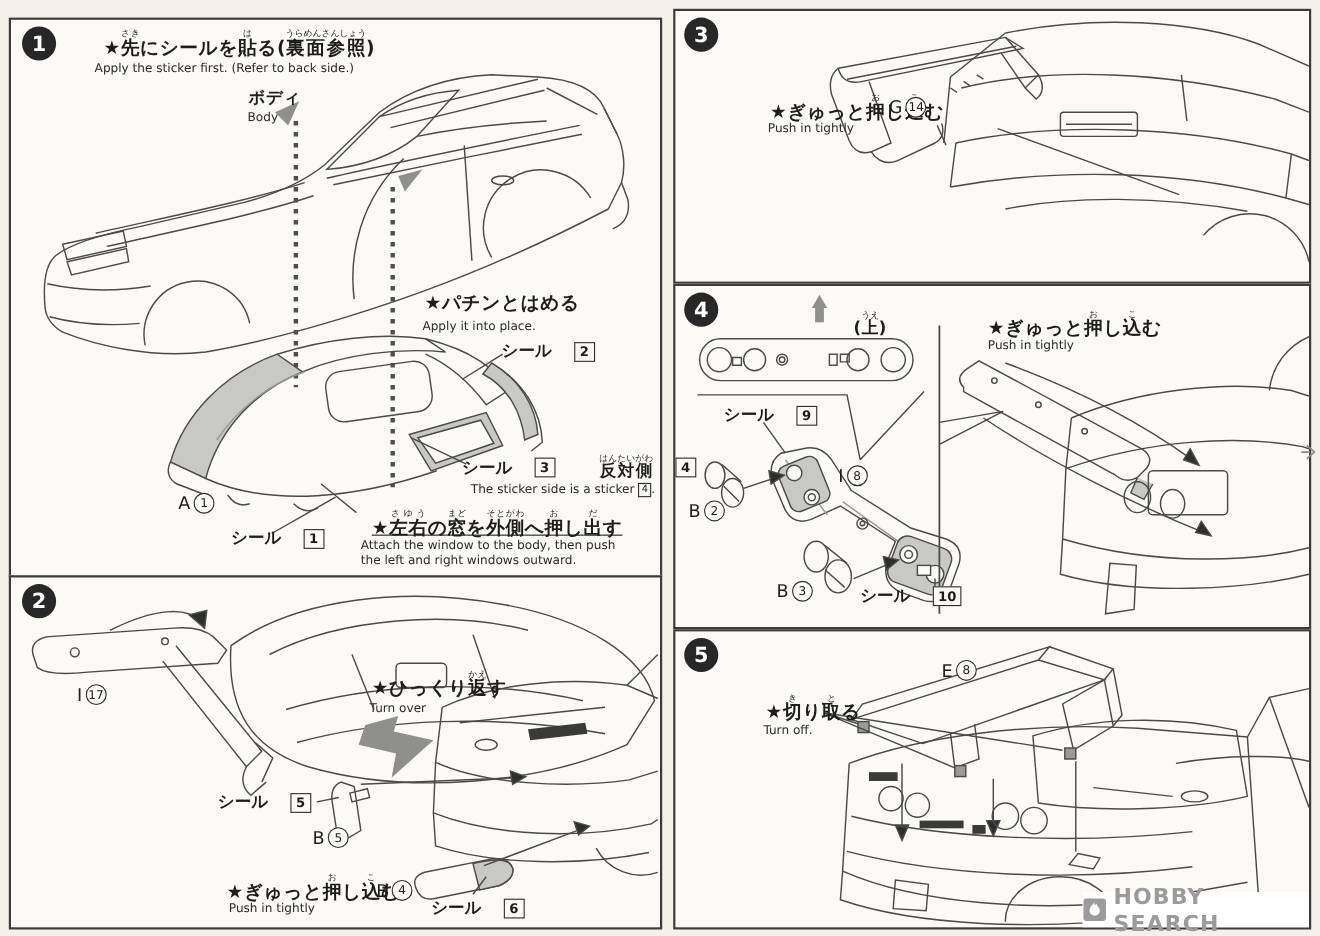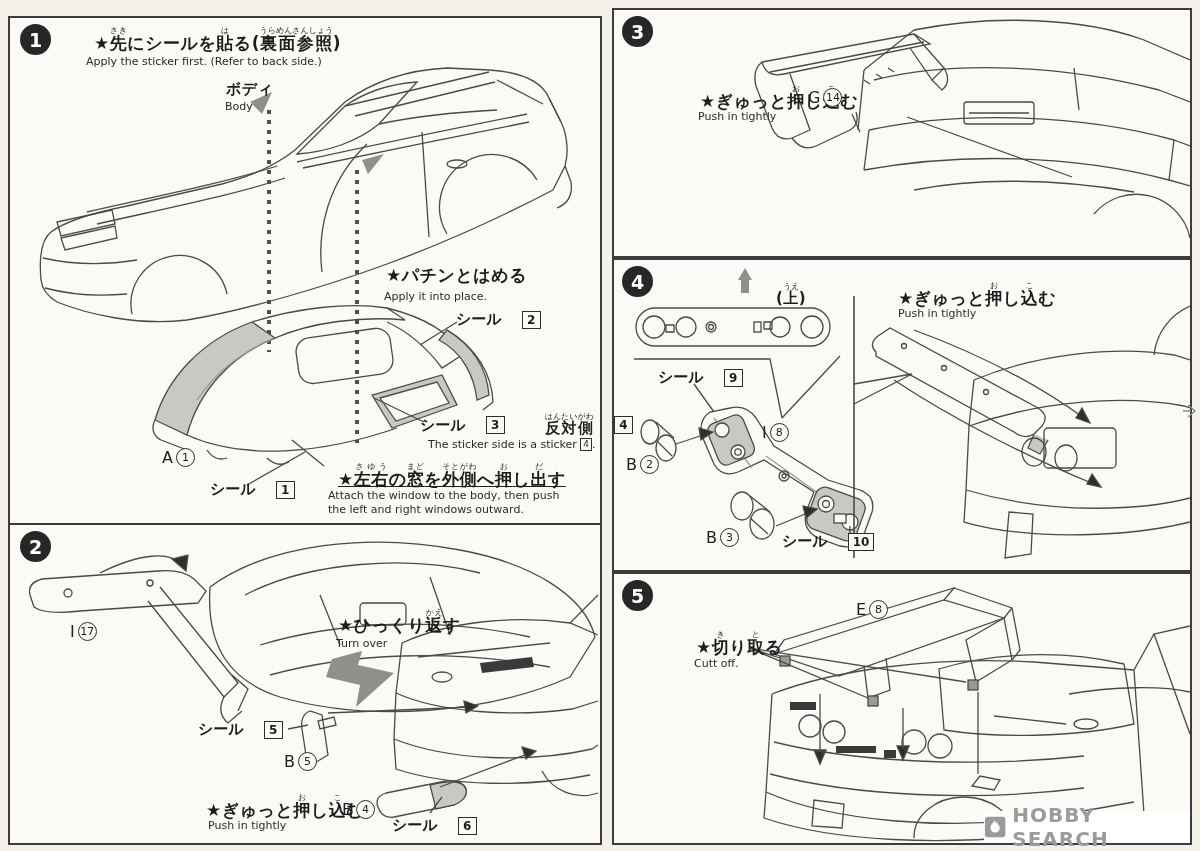--- a/index.html
+++ b/index.html
@@ -416,21 +416,21 @@
   </svg>
 </div>
 <div class="badge" style="left:622px;top:580px;">
     <span>5</span>
   </div>
 <div class="part-label" style="left:856px;top:600px;">
   <span>E</span>
     <span class="pnum">8</span>
 </div>
 <div class="jp-note" style="left:676px;top:630px;">★<ruby>切<rt>き</rt></ruby>り<ruby>取<rt>と</rt></ruby>る</div>
-<div class="en-note" style="left:694px;top:657px;">Cutt off.</div>
+<div class="en-note" style="left:694px;top:657px;">Turn off.</div>
 
 <svg class="draw" width="16" height="18" viewBox="0 0 16 18" style="left:1182px;top:402px;">
   <path d="M1,9 L9,9 M6,3 L13,9 L6,15" stroke="#8a8a8a" stroke-width="1.5" fill="none"></path>
 </svg>
 
 <div class="wm">
   <svg width="24" height="24" viewBox="0 0 24 24">
     <rect x="1" y="1" width="22" height="22" rx="3" fill="#9b9b9b"></rect>
     <path d="M12,4 C10,8 7,9 7,13 a5,5 0 0 0 10,0 C17,10 14,9 14,6 C13,8 11,8 12,4 Z M10,14 a2,2 0 0 0 4,0 c0,-1.5 -1,-2 -2,-3.5 C11,12 10,12.5 10,14 Z" fill="#ffffff"></path>
   </svg>

